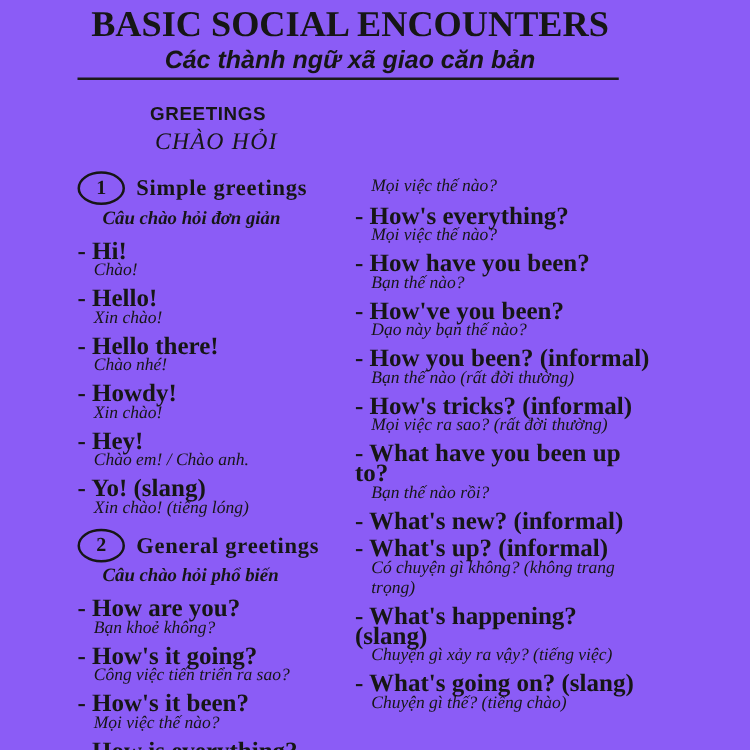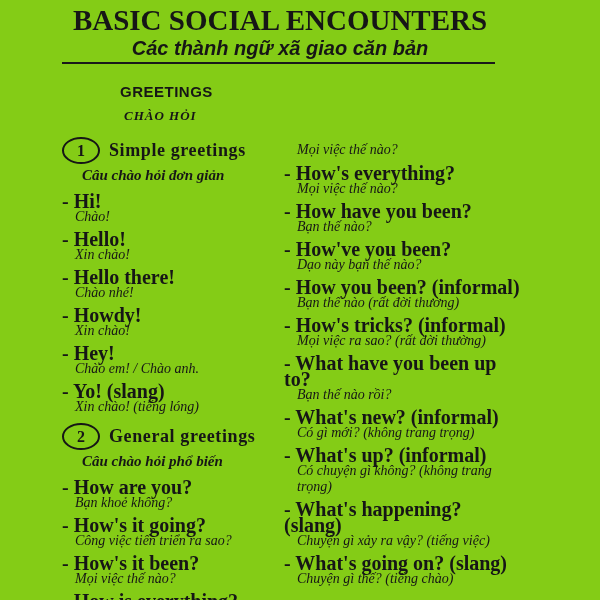--- a/index.html
+++ b/index.html
@@ -1,36 +1,36 @@
 <!DOCTYPE html>
 <html><head>
 <meta charset="utf-8">
 <style>
   html,body{margin:0;padding:0;}
   .page{
     position:relative;width:600px;height:600px;
-    background:#84cc16;color:#161616;overflow:hidden;
+    background:#8b5cf6;color:#161616;overflow:hidden;
     font-family:"Liberation Serif","DejaVu Serif",serif;
   }
   .title{
     position:absolute;top:4px;left:0;width:560px;text-align:center;
     font-weight:bold;font-size:29px;letter-spacing:0px;white-space:nowrap;
   }
   .subtitle{
     position:absolute;top:37px;left:0;width:560px;text-align:center;
     font-family:"Liberation Sans","DejaVu Sans",sans-serif;
     font-weight:bold;font-size:20px;white-space:nowrap;font-style:italic;
   }
   .rule{position:absolute;top:62px;left:62px;width:433px;height:2px;background:#1a1a1a;}
   .section-head{position:absolute;top:83px;left:120px;}
   .sec-en{
     font-family:"Liberation Sans","DejaVu Sans",sans-serif;
     font-weight:bold;font-size:15px;letter-spacing:.5px;
   }
-  .sec-vi{font-weight:bold;font-style:italic;font-size:13px;margin:8px 0 0 4px;letter-spacing:1px;}
+  .sec-vi{font-weight:normal;font-style:italic;font-size:19px;margin:3px 0 0 4px;letter-spacing:1px;}
   .col{position:absolute;}
   .col-left{top:137px;left:62px;width:222px;}
   .col-right{top:142px;left:284px;width:240px;}
   .group-head{display:flex;align-items:center;gap:9px;margin-bottom:3px;}
   .group-head.second{margin-top:8px;}
   .badge{
     box-sizing:border-box;flex:none;width:38px;height:27px;
     border:2px solid #161616;border-radius:50%;
     display:flex;align-items:center;justify-content:center;
     font-weight:bold;font-size:16px;
@@ -136,21 +136,20 @@
     <div class="entry">
       <div class="en">- How's tricks? (informal)</div>
       <div class="vi">Mọi việc ra sao? (rất đời thường)</div>
     </div>
     <div class="entry">
       <div class="en">- What have you been up to?</div>
       <div class="vi">Bạn thế nào rồi?</div>
     </div>
     <div class="entry">
       <div class="en">- What's new? (informal)</div>
-      <div class="vi">Có gì mới? (không trang trọng)</div>
     </div>
     <div class="entry">
       <div class="en">- What's up? (informal)</div>
       <div class="vi">Có chuyện gì không? (không trang trọng)</div>
     </div>
     <div class="entry">
       <div class="en">- What's happening? (slang)</div>
       <div class="vi">Chuyện gì xảy ra vậy? (tiếng việc)</div>
     </div>
     <div class="entry">

